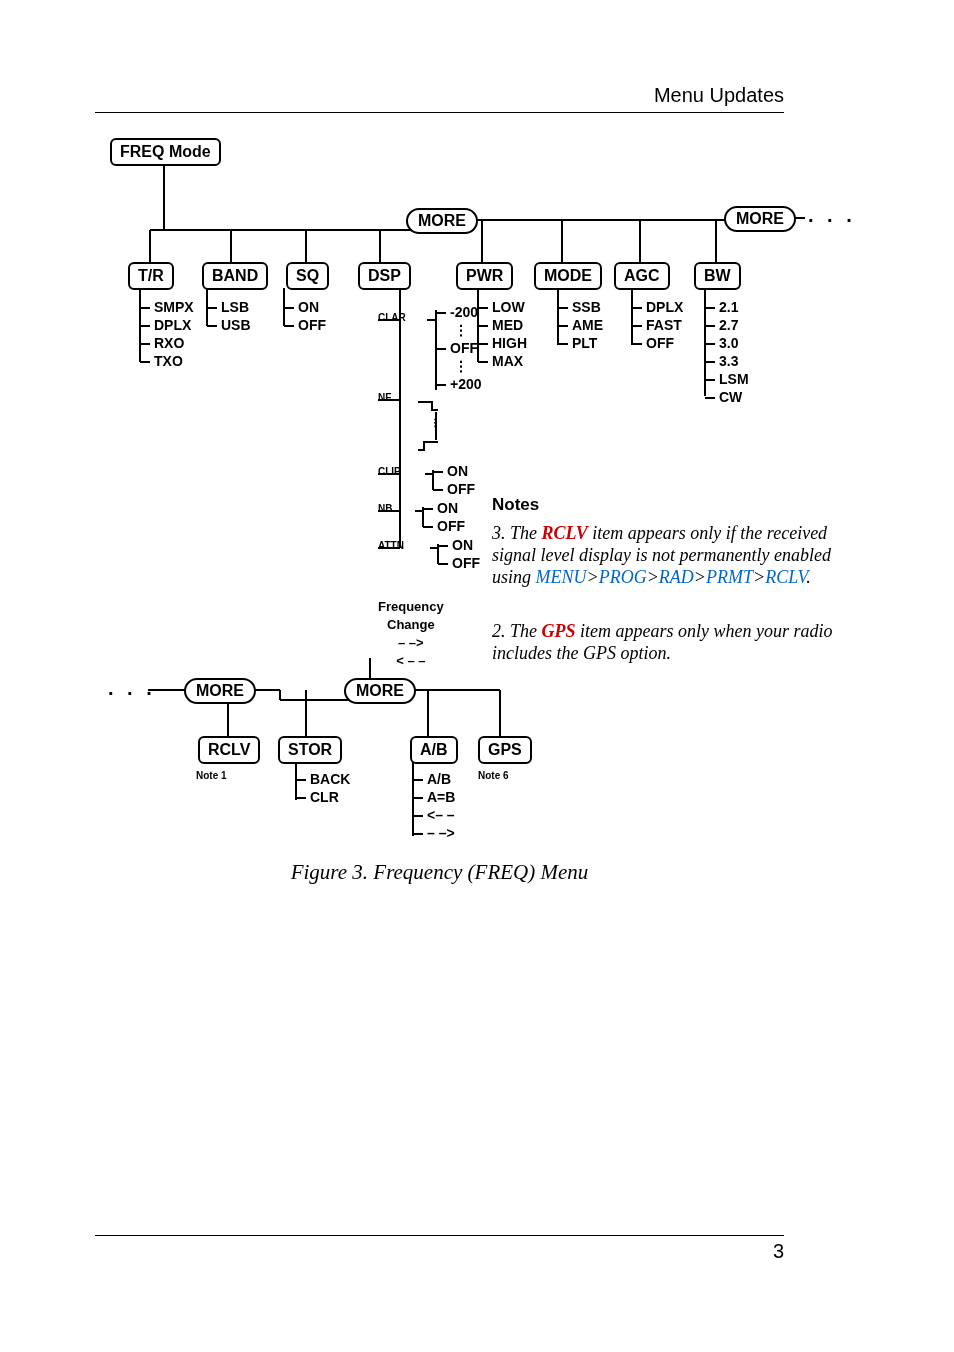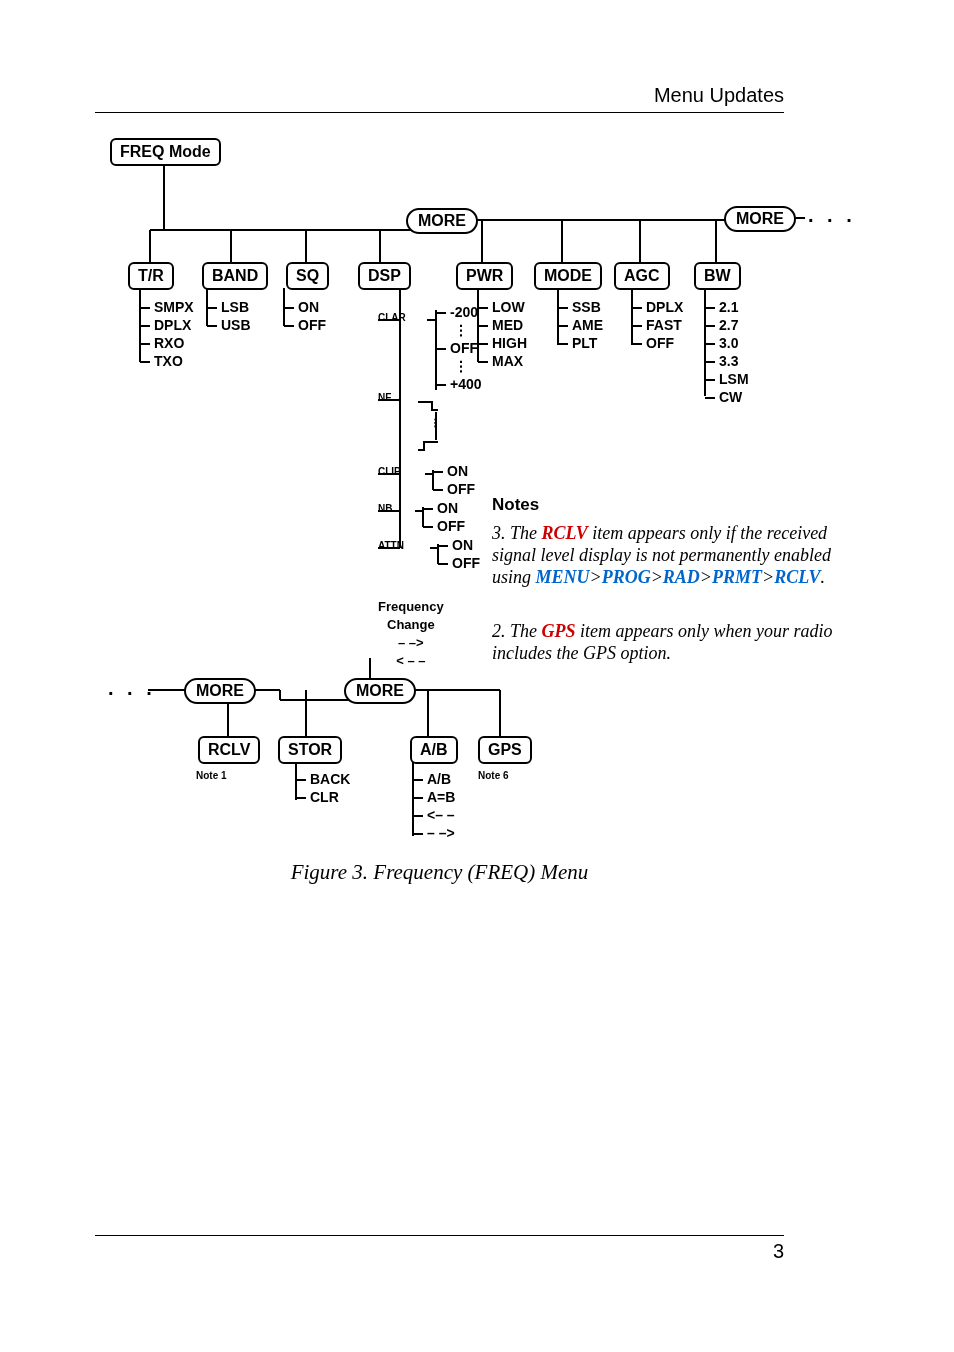--- a/index.html
+++ b/index.html
@@ -75,21 +75,21 @@
     left: 492px;
     width: 370px;
     font-family: "Times New Roman", Times, serif;
     font-style: italic;
     font-size: 18px;
     line-height: 22px;
   }
   .note1 { top: 522px; }
   .note2 { top: 620px; }
   .link1 { color: #c00; font-weight: bold; }
-  .link2 { color: #06c; font-weight: bold; margin-top: 23px; }
+  .link2 { color: #06c; font-weight: normal; margin-top: 23px; }
 
   .freqchange {
     position: absolute;
     text-align: center;
     font-size: 13px;
     font-weight: bold;
     line-height: 18px;
     z-index: 6;
   }
 
@@ -288,21 +288,21 @@
     <div class="row indent">LSM</div>
     <div class="row indent">CW</div>
   </div>
 
   <div class="lbl" style="left:378px; top:312px;">CLAR</div>
   <div class="group-col" style="left:436px; top:303px;">
     <div class="row indent">-200</div>
     <div class="row" style="padding-left:18px;">⋮</div>
     <div class="row indent">OFF</div>
     <div class="row" style="padding-left:18px;">⋮</div>
-    <div class="row indent">+400</div>
+    <div class="row indent">+200</div>
   </div>
 
   <div class="lbl" style="left:378px; top:392px;">NF</div>
   <div class="lbl" style="left:430px; top:417px;">⋮</div>
 
   <div class="lbl" style="left:378px; top:466px;">CLIP</div>
   <div class="group-col" style="left:433px; top:462px;">
     <div class="row indent">ON</div>
     <div class="row indent">OFF</div>
   </div>

